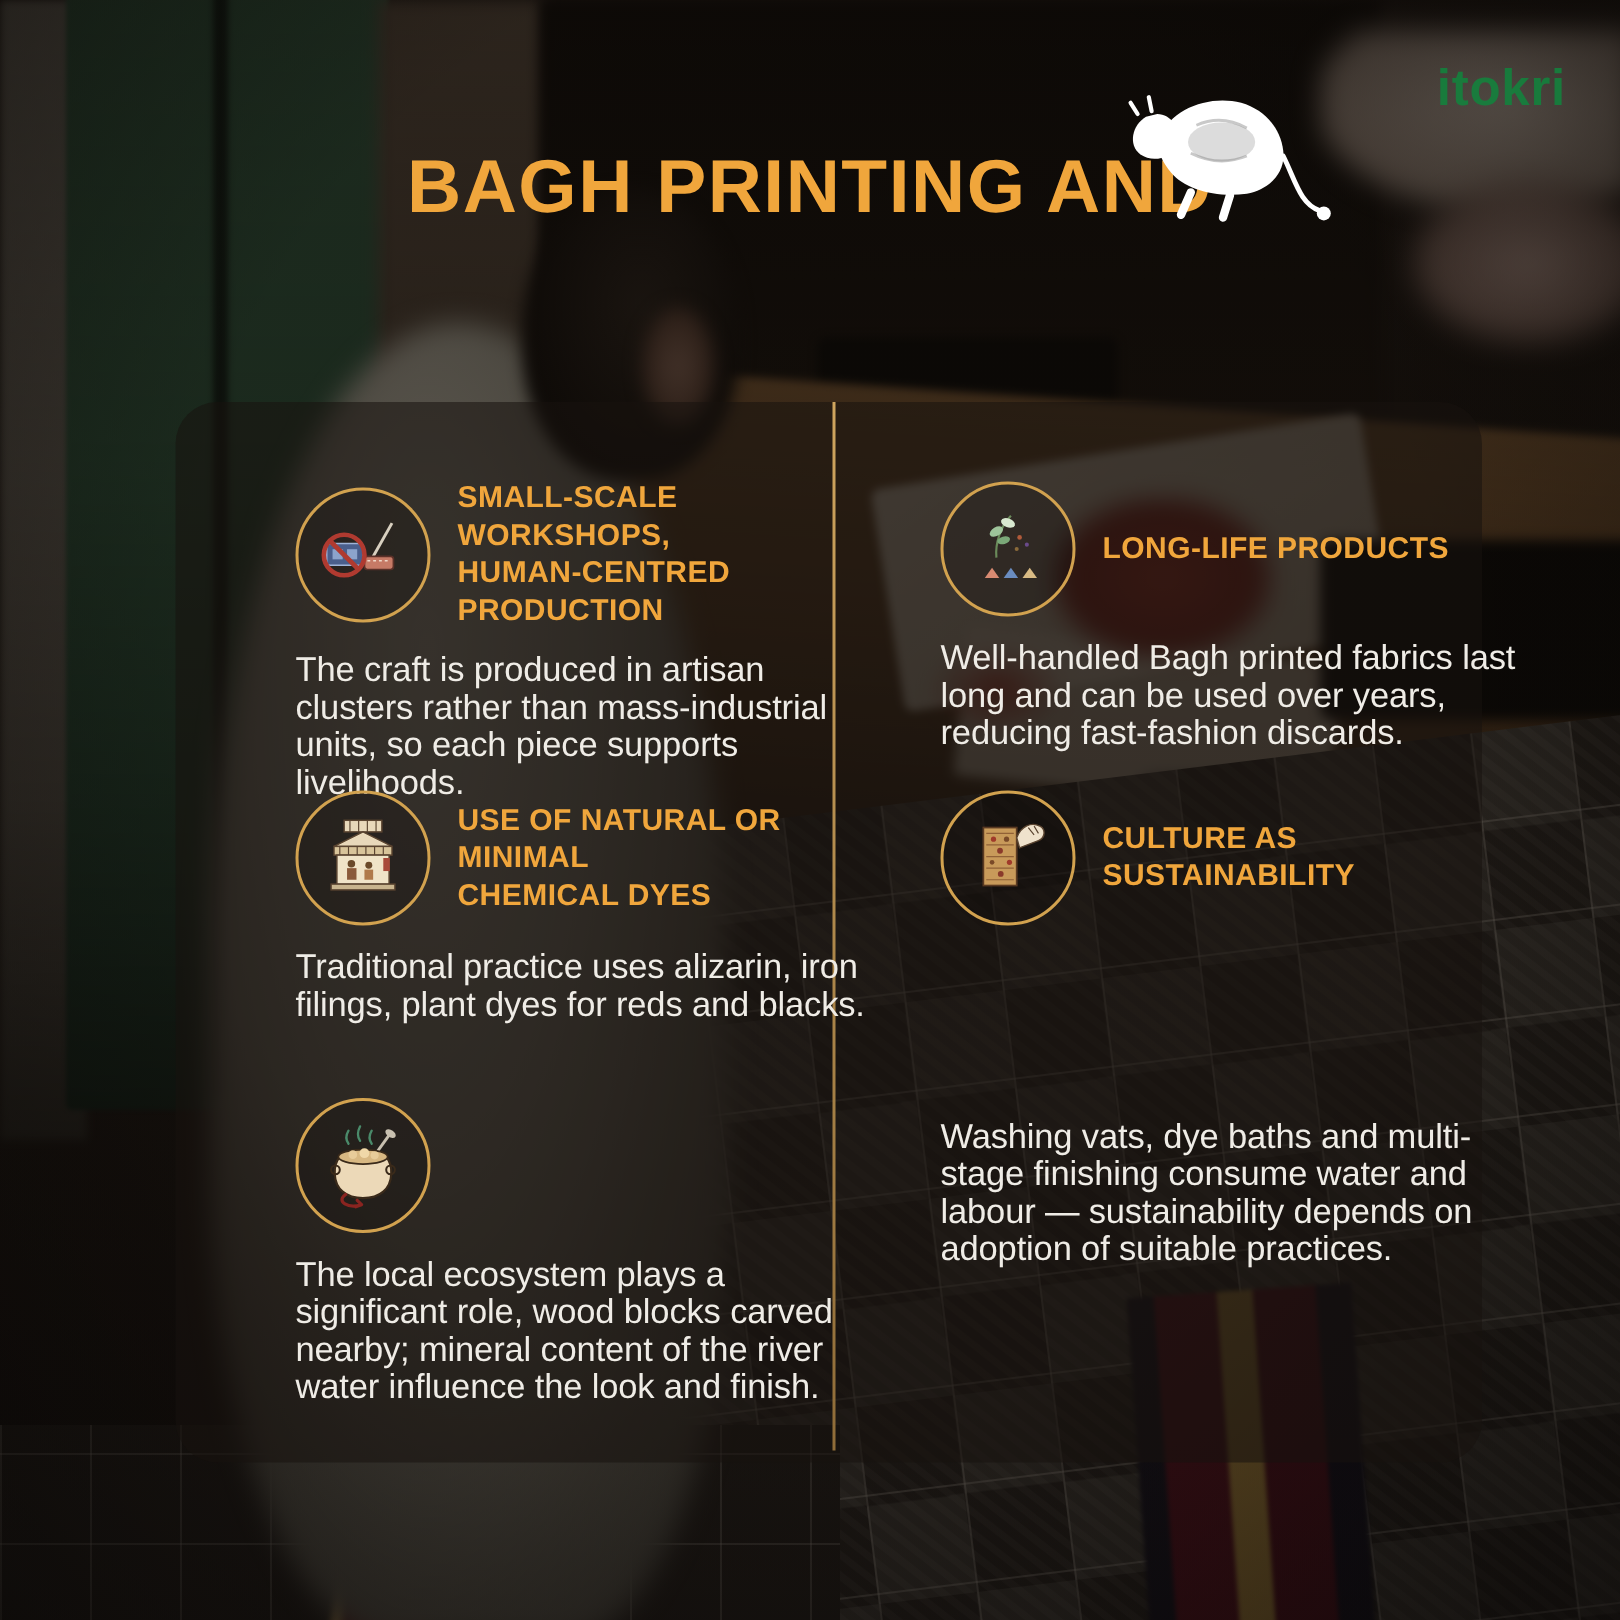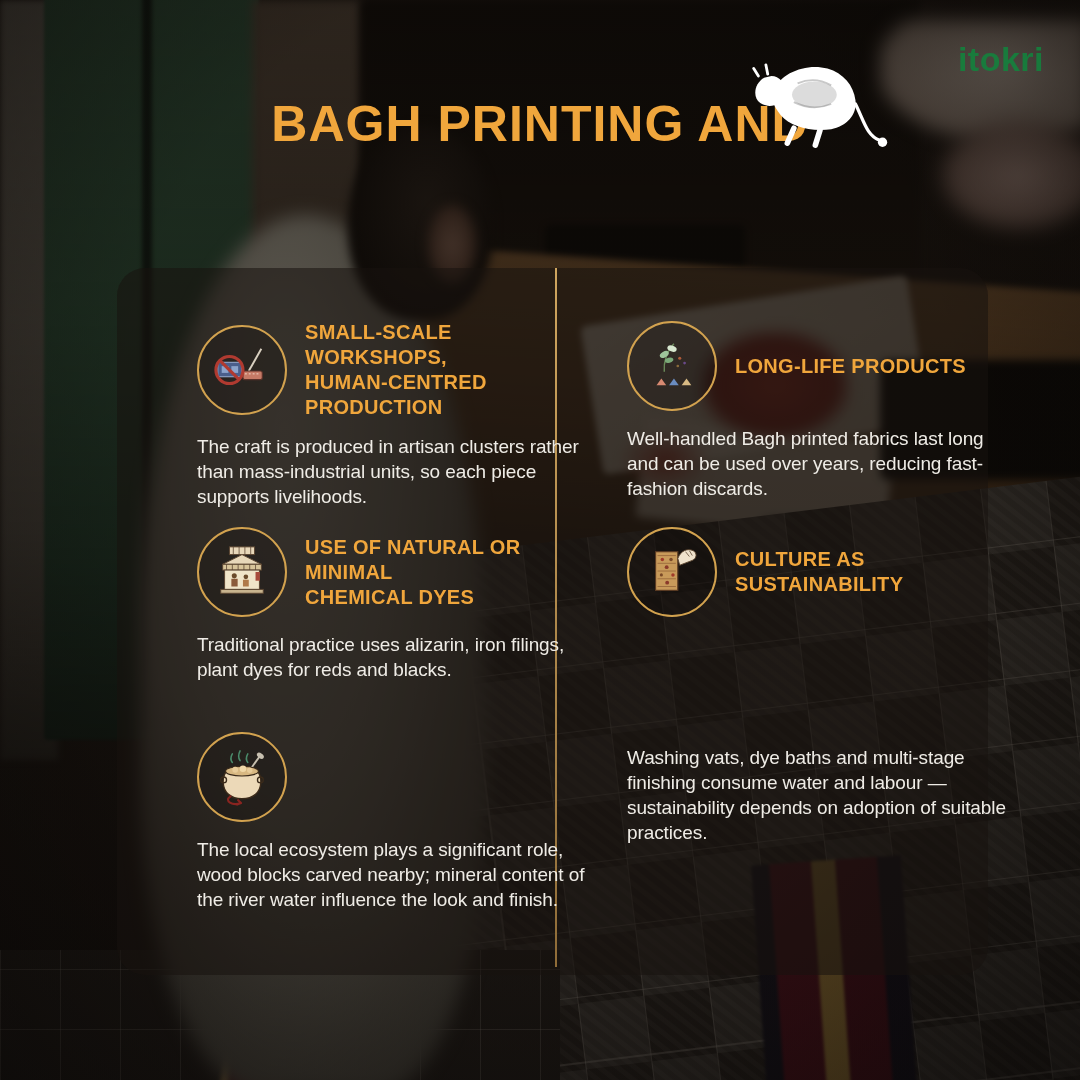--- a/index.html
+++ b/index.html
@@ -71,21 +71,21 @@
   #divider{position:absolute;left:438px;top:0;width:2px;height:699px;
     background:linear-gradient(180deg,#cfa55e,#8f6c38);}
   #grid{position:absolute;left:36px;top:52px;width:820px;
     display:grid;grid-template-columns:390px 390px;column-gap:40px;grid-template-rows:206px 205px auto;margin-left:44px;}
   .card{position:relative;}
   .card-head{display:flex;align-items:center;gap:18px;min-height:92px;}
   .icon-wrap{flex:0 0 auto;width:86px;height:86px;border:2px solid #d2a24f;border-radius:50%;
     background:rgba(12,9,6,.25);display:flex;align-items:center;justify-content:center;}
   .icon-wrap svg{width:58px;height:58px;}
   .card-heading{color:#f0a63c;font-weight:bold;font-size:20px;line-height:25px;letter-spacing:.3px;white-space:pre-line;}
-  .card-body{margin-top:14px;color:#efece6;font-size:19px;line-height:25px;letter-spacing:-.1px;max-width:392px;}
+  .card-body{margin-top:14px;color:#efece6;font-size:23px;line-height:25px;letter-spacing:-.1px;max-width:392px;}
 </style>
 </head>
 <body>
 
 <div id="photo">
   <div class="bg bg-base"></div>
   <div class="bg bg-wall-strip"></div>
   <div class="bg bg-door"></div>
   <div class="bg bg-door-gap"></div>
   <div class="bg bg-wall-tan"></div>

